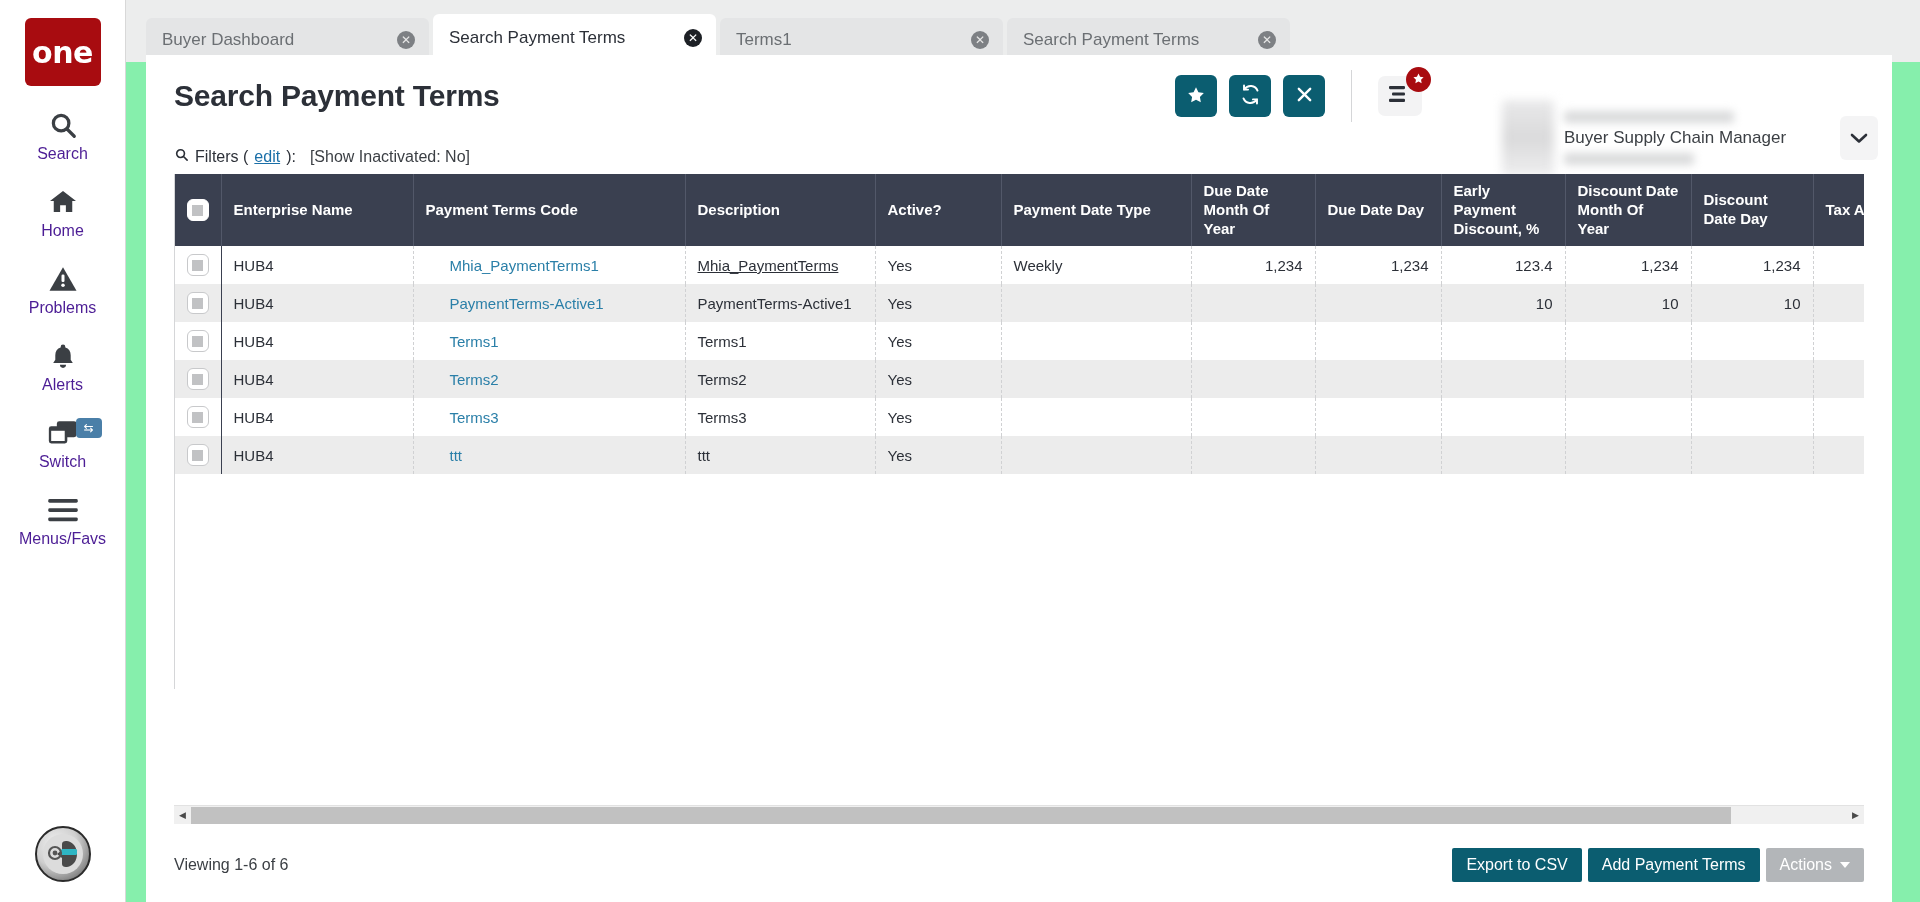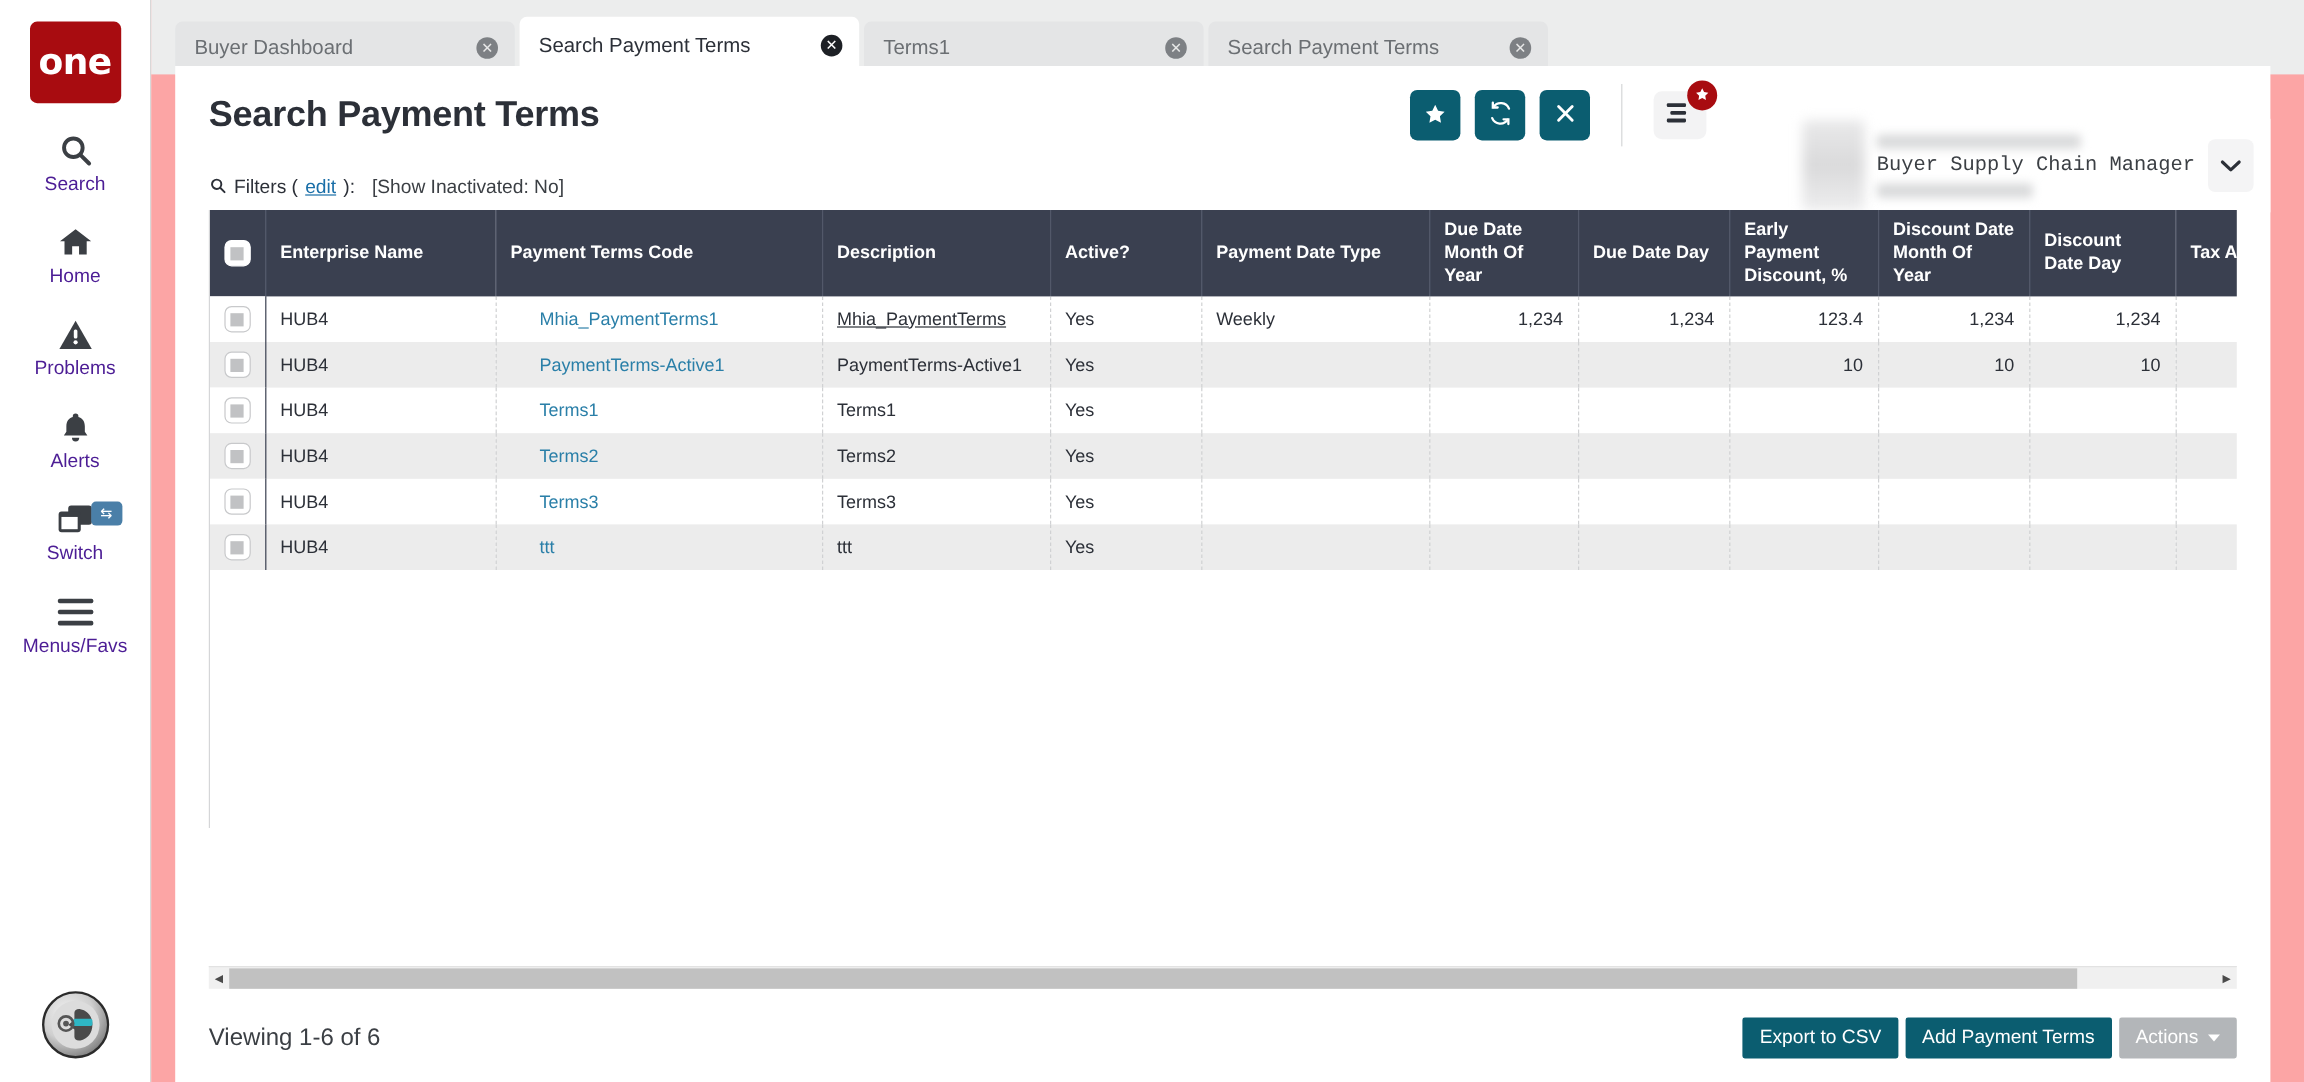--- a/index.html
+++ b/index.html
@@ -44,21 +44,21 @@
   .assistant {
     position: absolute; bottom: 20px; left: 50%; transform: translateX(-50%);
     width: 56px; height: 56px; border-radius: 50%;
     background: radial-gradient(circle at 36% 32%, #f2f2f2 0%, #cfcfcf 45%, #8a8a8a 75%, #3a3a3a 100%);
     border: 2px solid #2b2b2b;
     display:flex; align-items:center; justify-content:center;
     overflow:hidden;
   }
 
   
-  .main { flex: 1; position: relative; background: #fca5a5; height: 902px; }
+  .main { flex: 1; position: relative; background: #86efac; height: 902px; }
 
   
   .tabstrip {
     position: absolute; top: 0; left: 0; right: 0; height: 62px;
     background: #eceded;
     display: flex; align-items: flex-end; padding-left: 20px;
   }
   .tab {
     width: 283px; height: 44px; flex: 0 0 283px;
     background: #e4e5e6; border-radius: 6px 6px 0 0;
@@ -115,21 +115,21 @@
   .menu-badge {
     position:absolute; top:-9px; right:-9px;
     width: 25px; height: 25px; border-radius:50%; background:#a80c10;
     display:flex; align-items:center; justify-content:center; color:#fff; font-size:12px;
   }
 
   
   .profile-card {
     position:absolute; right: 0px; top: 44px;
     width: 400px; height: 78px; background:#fff;
-    display:flex; align-items:center; gap: 10px; padding-left: 10px; font-family: Liberation Mono, monospace;
+    display:flex; align-items:center; gap: 10px; padding-left: 10px;
   }
   .avatar-blur {
     width: 52px; height: 76px; flex:0 0 52px;
     background: linear-gradient(180deg,#e9e9ea 0%, #dadadb 50%, #eeeeef 100%);
     filter: blur(5px); border-radius: 4px;
   }
   .profile-lines { flex:1; display:flex; flex-direction:column; justify-content:center; gap:5px; }
   .blur-line { height: 12px; border-radius: 3px; background:#d9dadb; filter: blur(4px); }
   .blur-line.a { width: 170px; }
   .blur-line.b { width: 130px; }
@@ -192,21 +192,21 @@
     color:#4a4a4a; font-size:9px; cursor:pointer; flex:0 0 17px; }
   .hs-track { flex:1; height:19px; position:relative; }
   .hs-thumb { position:absolute; left:0; top:1px; height:17px; width: 1540px; background:#c1c1c1; cursor:pointer; }
 
   
   .footer {
     position:absolute; left:0; right:0; bottom: 14px; height: 46px;
     display:flex; align-items:center; justify-content:space-between;
     padding: 0 28px 0 28px;
   }
-  .viewing { font-size: 20px; color: #3b3f44; }
+  .viewing { font-size: 16px; color: #3b3f44; }
   .footer-btns { display:flex; align-items:center; gap: 6px; }
   .btn {
     height: 34px; padding: 0 14px; border:none; border-radius: 2px;
     font-size: 16px; color:#fff; background:#0b5d70; cursor:pointer;
     font-family: "Liberation Sans", sans-serif;
     display:flex; align-items:center; gap:8px;
   }
   .btn.secondary { background:#b3b6b9; color:#ffffff; }
   .caret-dn { width:0;height:0;border-left:5px solid transparent;border-right:5px solid transparent;border-top:6px solid #fff; }
 </style>

